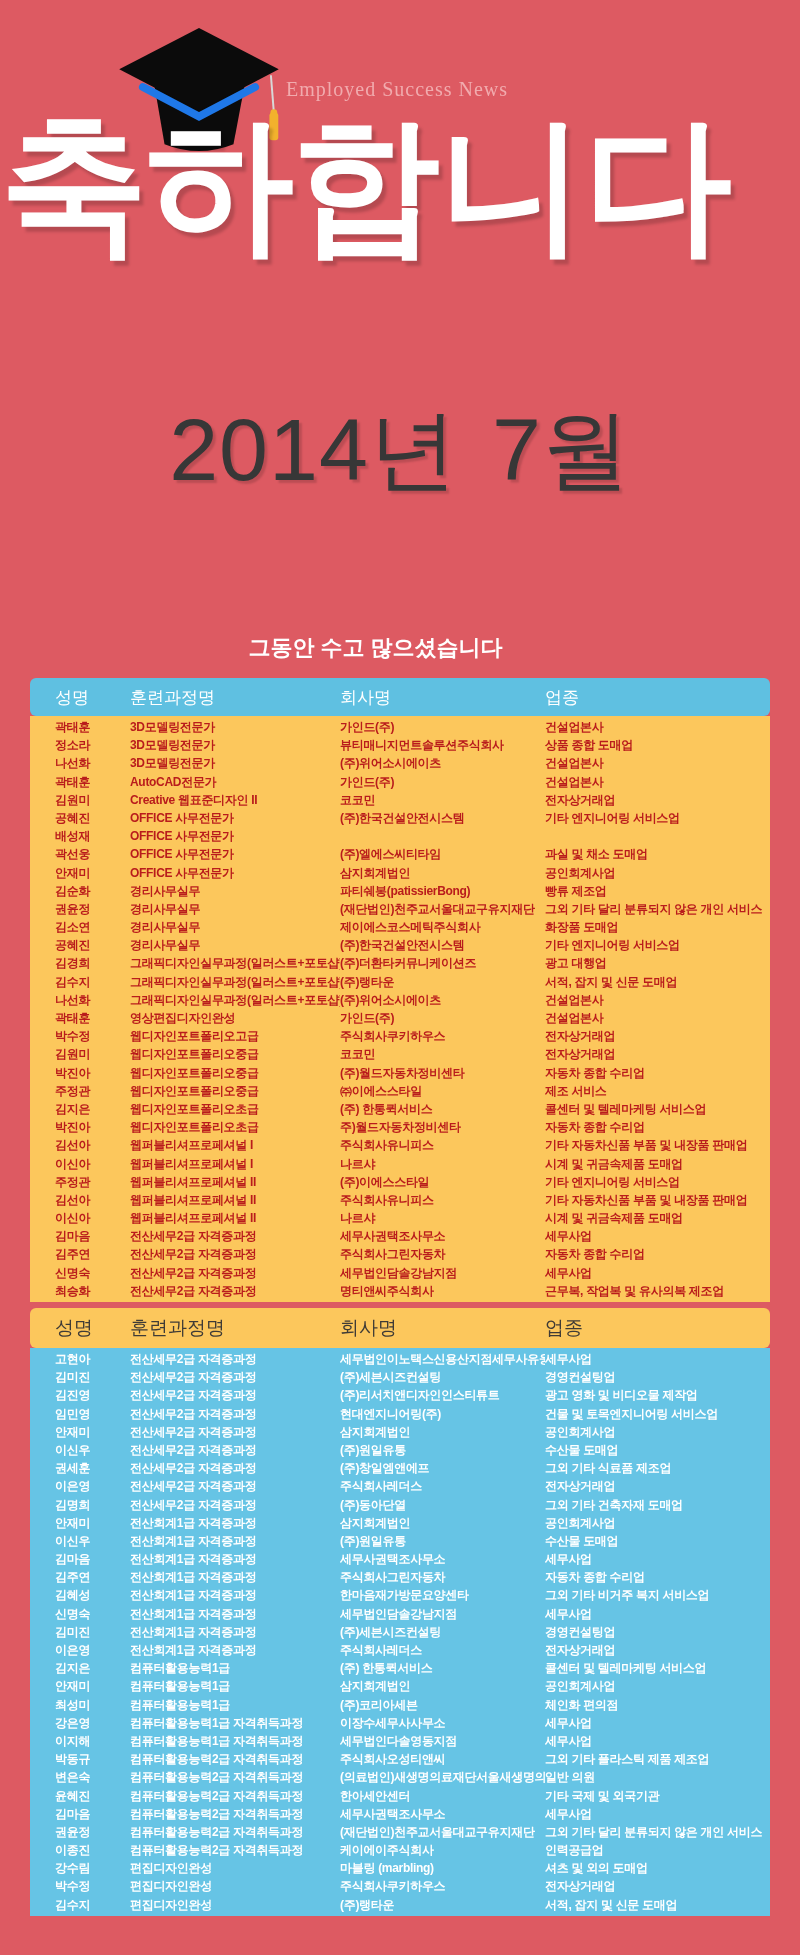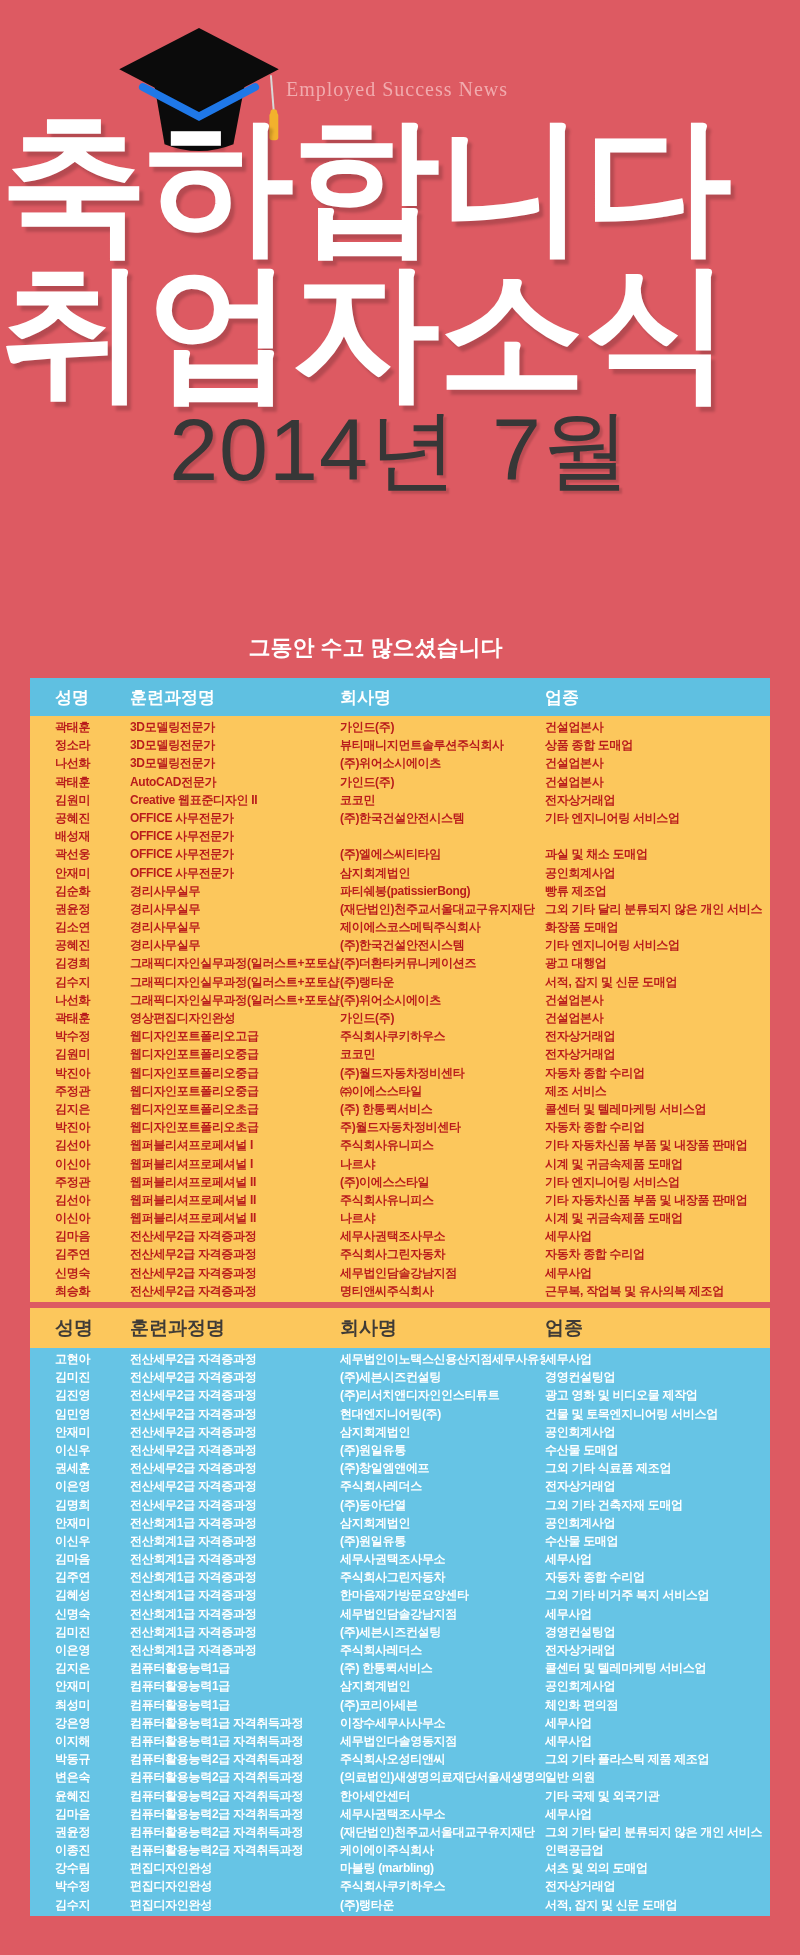--- a/index.html
+++ b/index.html
@@ -18,21 +18,21 @@
             text-shadow:3px 3px 2px rgba(0,0,0,0.15);white-space:nowrap;}
   .subtitle .sp{display:inline-block;width:34px;}
   .message{position:absolute;top:633px;left:0;width:751px;text-align:center;color:#ffffff;
            font-size:22px;font-weight:700;}
 
   
   .tbl{position:absolute;left:30px;width:740px;}
   .tbl-1{top:678px;}
   .tbl-2{top:1308px;}
   .thead{display:grid;grid-template-columns:75px 210px 205px 1fr;align-items:center;
-         padding-left:25px;padding-right:8px;font-weight:700;}
+         padding-left:25px;padding-right:8px;font-weight:400;border-radius:6px;}
   .tbl-1 .thead{height:38px;background:#5fc0e1;color:#ffffff;font-size:17px;}
   .tbl-2 .thead{height:40px;background:#fcc75c;color:#3f3b36;font-size:19px;}
   .tbody{padding:2px 0;}
   .tbl-1 .tbody{background:#fcc75c;color:#b91c1c;}
   .tbl-2 .tbody{background:#66c4e5;color:#ffffff;}
   .trow{display:grid;grid-template-columns:75px 210px 205px 1fr;height:18.2px;line-height:18.2px;
         padding-left:25px;padding-right:8px;}
   .tcell{font-size:12px;font-weight:700;letter-spacing:-0.3px;white-space:nowrap;overflow:hidden;}
 </style>
 </head>
@@ -46,21 +46,20 @@
     <polygon points="87,2 168,44 87,86 6,44" fill="#0b0b0b"></polygon>
     <line x1="160" y1="50" x2="163" y2="88" stroke="#d8d8d8" stroke-width="2"></line>
     <circle cx="163" cy="88" r="3.5" fill="#f2b22d"></circle>
     <rect x="158.5" y="88" width="9" height="28" rx="3" fill="#f2b22d"></rect>
   </svg>
 
   <div class="masthead">Employed Success News</div>
 
   <div class="big-title">
     <div>축하합니다</div>
-    <div>취업자소식</div>
   </div>
 
   <div class="subtitle">
     <div><span>2014년</span><span class="sp"></span><span>7월</span></div>
   </div>
 
   <div class="message">그동안 수고 많으셨습니다</div>
 
   <div class="tbl tbl-1">
     <div class="thead">

